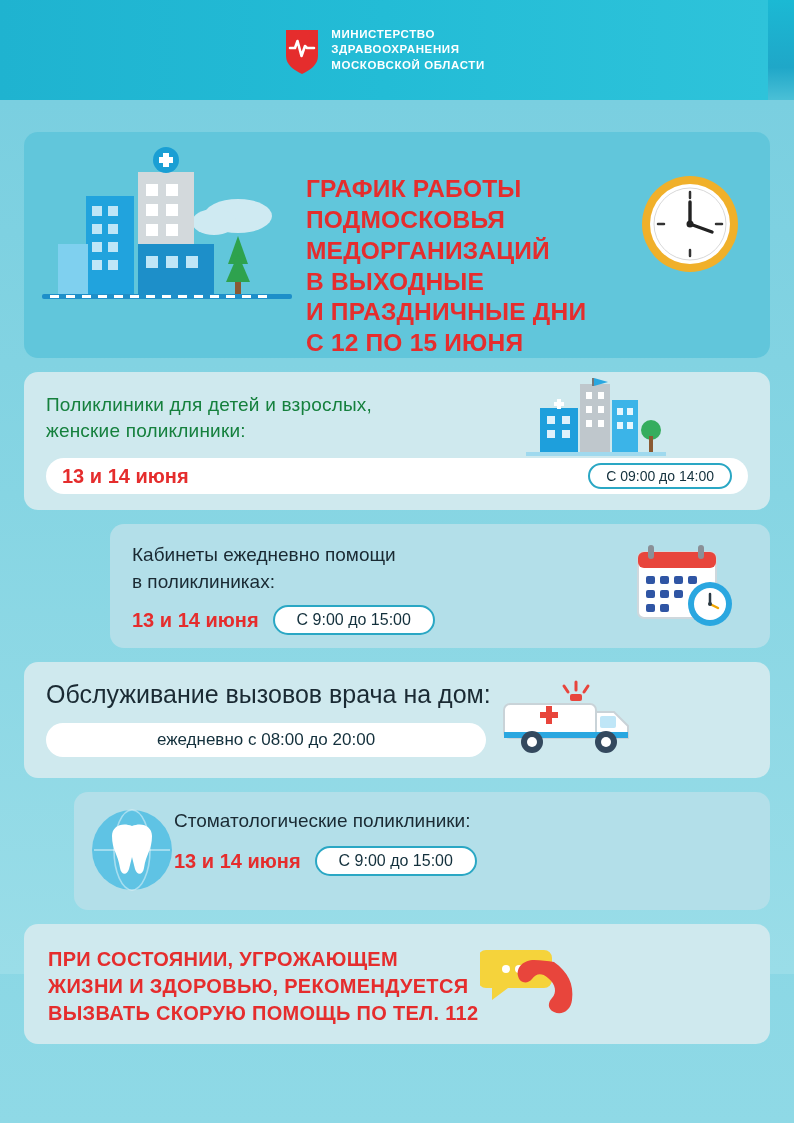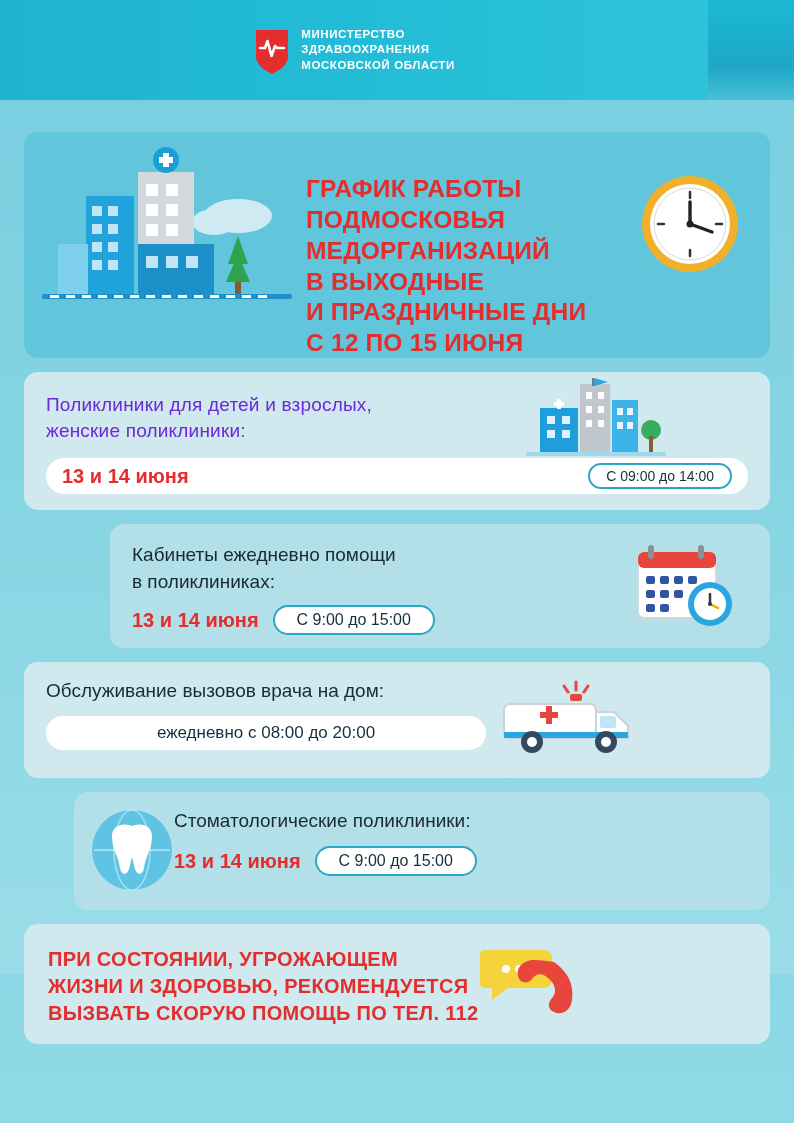--- a/index.html
+++ b/index.html
@@ -11,21 +11,21 @@
   }
   .page {
     position: relative;
     width: 794px; height: 1123px;
     background: linear-gradient(180deg, #1bb9d4 0%, #1fa7c8 6%, #5bc9dc 10%, #7fd3e1 40%, #8fd9e6 100%);
   }
   
   .header {
     position: absolute;
     left: 0; top: 0;
-    width: 708px; height: 100px;
+    width: 768px; height: 100px;
     background: linear-gradient(90deg, #1fb3d0 0%, #23bcd6 50%, #2ec3da 100%);
     display: flex; align-items: center; justify-content: center;
   }
   .logo-wrap { display: flex; align-items: center; gap: 10px; }
   .shield {
     width: 38px; height: 48px; position: relative;
   }
   .shield svg { display: block; }
   .ministry-text {
     color: #ffffff;
@@ -65,21 +65,21 @@
     font-size: 24.5px;
     line-height: 1.26;
     letter-spacing: 0.2px;
     text-transform: uppercase;
   }
   .title-text .line { white-space: nowrap; }
   
   .city { position: absolute; left: 18px; top: 12px; width: 250px; height: 205px; }
   .clock { position: absolute; right: 28px; top: 40px; width: 104px; height: 104px; }
   .row-heading {
-    color: #6d28d9;
+    color: #15803d;
     font-size: 19px;
     line-height: 1.35;
     letter-spacing: .2px;
   }
 
   
   .sec1 { background: #cfe9ee; border-radius: 14px; padding: 20px 22px 18px 22px; position: relative; height: 138px;}
   .sec1 .bar {
     position: absolute; left: 22px; right: 22px; bottom: 16px;
     display: flex; align-items: center; justify-content: space-between;
@@ -101,21 +101,21 @@
   .sec2 .bar { display: flex; align-items: center; gap: 14px; margin-top: 10px; }
   .sec2 .date { color:#e52d2d; font-weight:bold; font-size:20px; }
   .sec2 .time {
     background:#fff; border:2px solid #2aa7c4; border-radius:18px;
     padding:4px 22px; font-size:16px; color:#13303c;
   }
   .sec2 .calendar { position:absolute; right:30px; top:16px; width:110px; height:92px; }
 
   
   .sec3 { background:#cfe9ee; border-radius:14px; padding:18px 22px; position:relative; height:116px; }
-  .sec3 .h { font-size:19px; color:#1a2a33; }
+  .sec3 .h { font-size:25px; color:#1a2a33; }
   .sec3 .bar {
     margin-top:14px; background:#fff; border-radius:20px; height:34px;
     width:440px; display:flex; align-items:center; justify-content:center;
     font-size:17px; color:#13303c;
   }
   .sec3 .amb { position:absolute; right:130px; top:14px; width:160px; height:90px; }
 
   
   .sec4 {
     background:#b3dfe9; border-radius:14px; margin-left:50px; width:696px;

